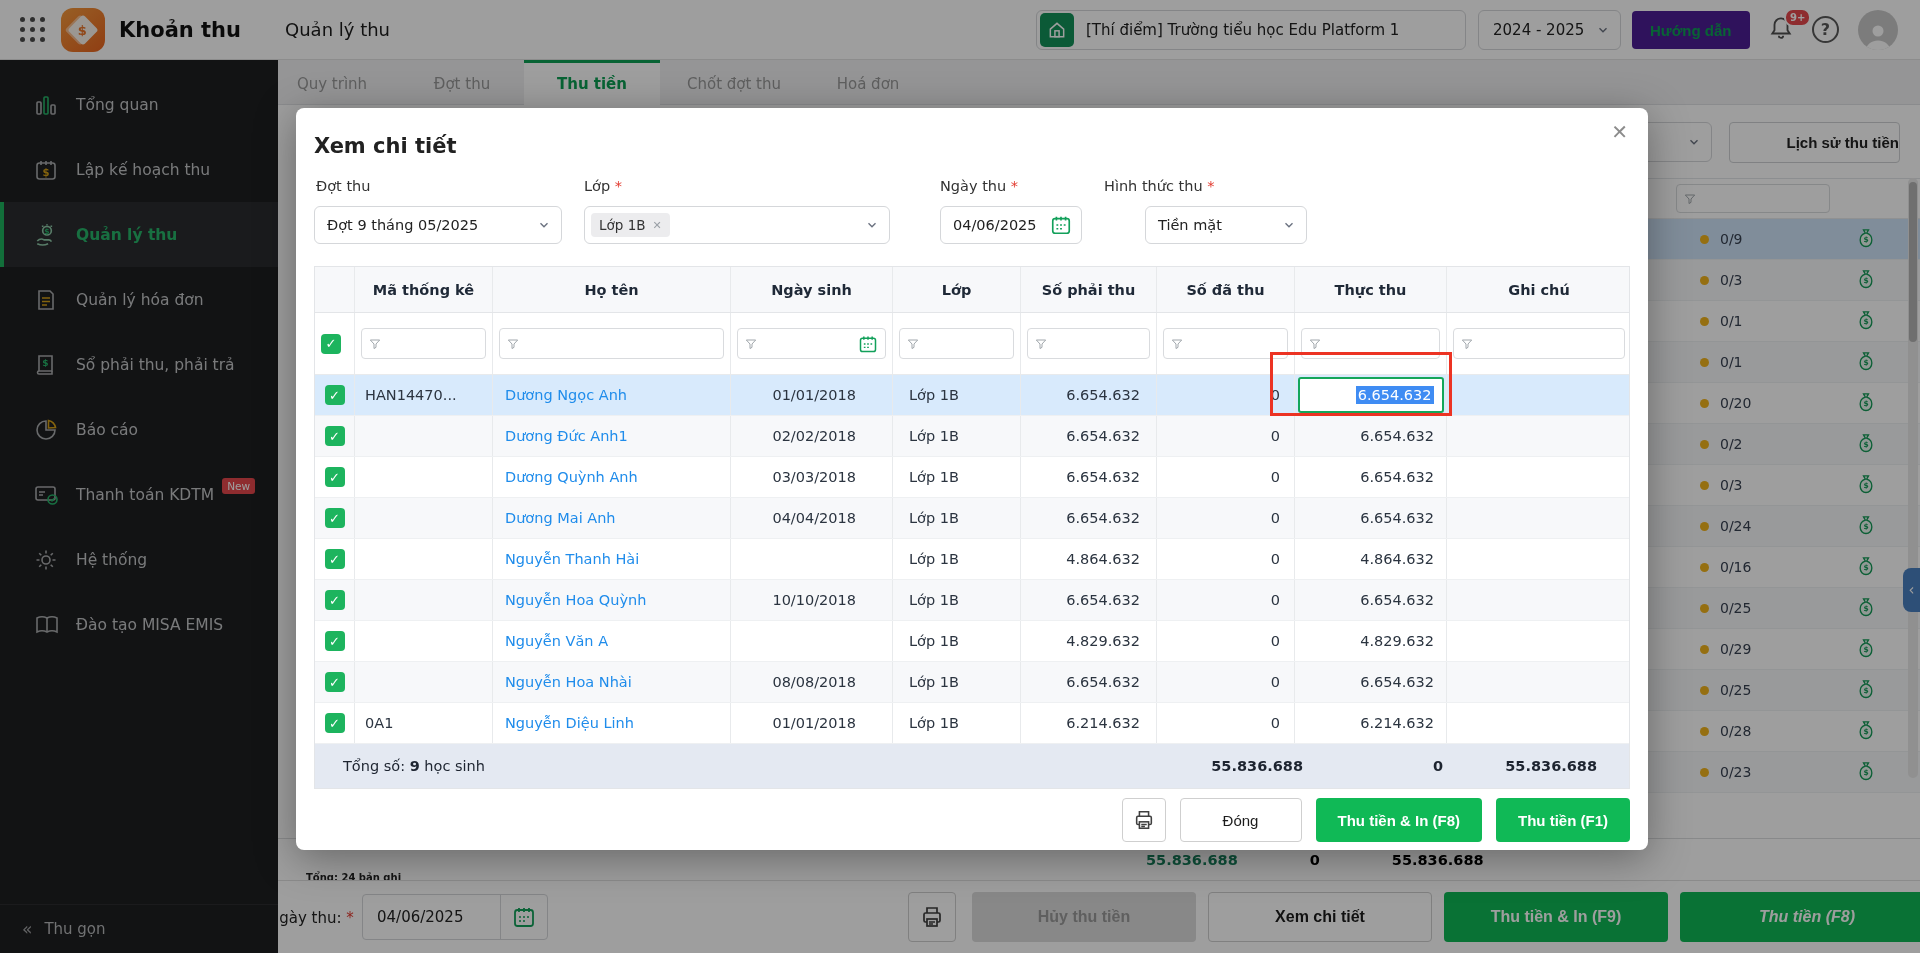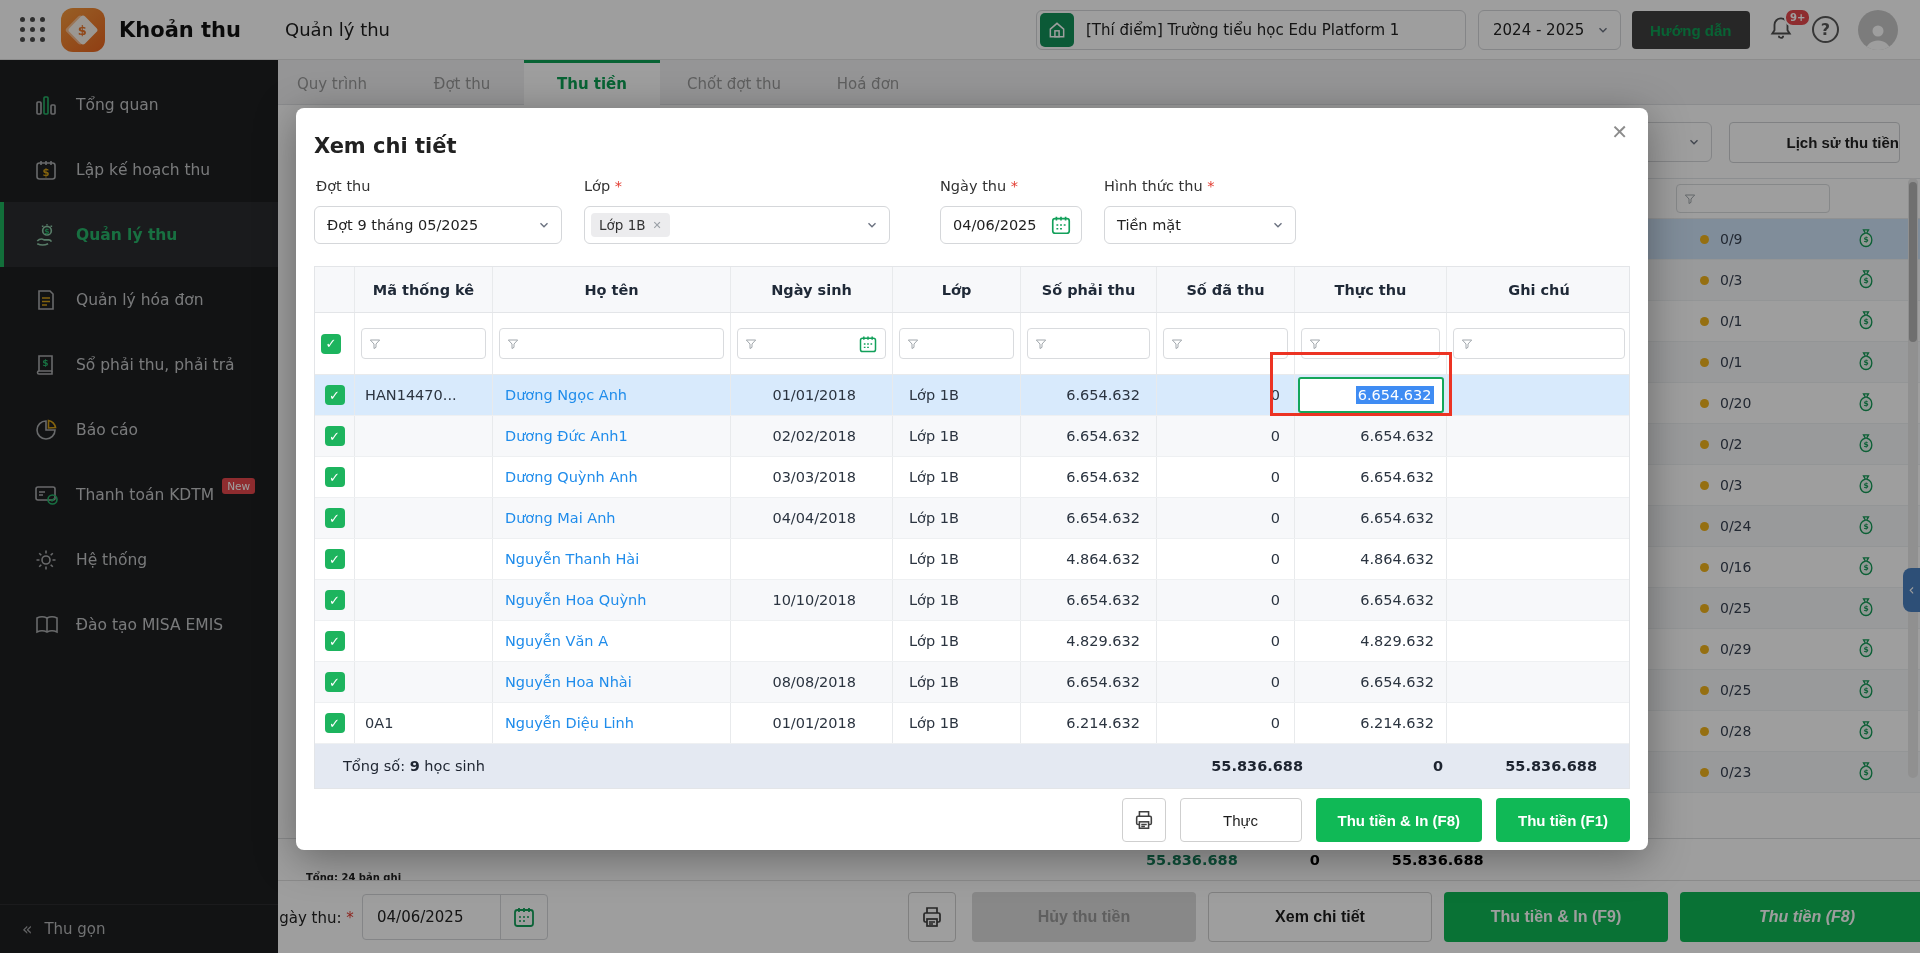--- a/index.html
+++ b/index.html
@@ -12,21 +12,21 @@
   .gridicon i { width:5px; height:5px; border-radius:50%; background:#4b4b4b; }
   .logo { margin-left:13px; width:44px; height:44px; border-radius:12px; background:linear-gradient(140deg,#f59a3d,#e8641f); display:flex; align-items:center; justify-content:center; }
   .logo .diamond { width:22px; height:22px; background:#faf4ec; transform:rotate(45deg); border-radius:3px; display:flex; align-items:center; justify-content:center; box-shadow:-2px 2px 0 rgba(255,255,255,.45); }
   .logo .diamond b { transform:rotate(-45deg); color:#e8742a; font-size:13px; }
   .appname { margin-left:14px; font-size:21px; font-weight:bold; color:#111; }
   .pagetitle { margin-left:44px; font-size:18px; color:#1c1c1c; }
   .school { position:absolute; left:1036px; top:10px; width:430px; height:40px; border:1px solid #d5d7da; border-radius:6px; display:flex; align-items:center; background:#fff; cursor:pointer; }
   .school .ic { width:34px; height:34px; margin-left:3px; border-radius:5px; background:#12925a; display:flex; align-items:center; justify-content:center; }
   .school span.txt { margin-left:12px; font-size:15px; color:#222; }
   .yearsel { position:absolute; left:1478px; top:10px; width:143px; height:40px; border:1px solid #d5d7da; border-radius:6px; display:flex; align-items:center; justify-content:space-between; padding:0 10px 0 14px; font-size:15px; color:#222; cursor:pointer; background:#fff; }
-  .guide { position:absolute; left:1632px; top:11px; height:38px; padding:0 18px; background:#404040; color:#0ea155; font-weight:bold; font-size:15px; border:none; border-radius:4px; cursor:pointer; }
+  .guide { position:absolute; left:1632px; top:11px; height:38px; padding:0 18px; background:#4c1d95; color:#0ea155; font-weight:bold; font-size:15px; border:none; border-radius:4px; cursor:pointer; }
   .bell { position:absolute; left:1768px; top:14px; width:32px; height:32px; cursor:pointer; }
   .bell .badge { position:absolute; top:-6px; left:16px; background:#e5484d; color:#fff; font-size:10px; font-weight:bold; border-radius:9px; padding:2px 4px; border:2px solid #fff; }
   .help { position:absolute; left:1812px; top:16px; width:27px; height:27px; border:2px solid #5a5a5a; border-radius:50%; color:#5a5a5a; font-size:16px; font-weight:bold; display:flex; align-items:center; justify-content:center; cursor:pointer; }
   .avatar { position:absolute; left:1858px; top:10px; width:40px; height:40px; border-radius:50%; background:#c9c9c9; overflow:hidden; display:flex; align-items:flex-end; justify-content:center; cursor:pointer; }
 
   
   .sidebar { position:absolute; left:0; top:60px; width:278px; bottom:0; background:#1e1f21; z-index:9; }
   .side-items { padding-top:12px; }
   .sitem { position:relative; height:65px; display:flex; align-items:center; cursor:pointer; }
   .sitem .sic { width:26px; margin-left:34px; display:flex; }
@@ -88,21 +88,21 @@
 
   
   .modal { position:absolute; left:296px; top:108px; width:1352px; height:742px; background:#fff; border-radius:8px; box-shadow:0 8px 40px rgba(0,0,0,.35); z-index:50; }
   .m-close { position:absolute; right:20px; top:12px; font-size:20px; color:#8c8c8c; cursor:pointer; }
   .m-title { padding:26px 0 0 18px; font-size:21px; font-weight:bold; color:#212121; }
   .m-filters { position:absolute; left:18px; top:70px; width:1316px; height:84px; }
   .flabel { position:absolute; top:0; font-size:14.5px; color:#333; }
   .flabel .req { color:#e23b30; }
   .fl-batch { left:2px; } .fl-class { left:270px; } .fl-date { left:626px; } .fl-method { left:790px; }
   .fctrl { position:absolute; top:28px; height:38px; border:1px solid #d5d7da; border-radius:6px; background:#fff; display:flex; align-items:center; cursor:pointer; }
-  .fc-batch { left:0; width:248px; } .fc-class { left:270px; width:306px; } .fc-date { left:626px; width:142px; cursor:default; } .fc-method { left:790px; width:192px; }
+  .fc-batch { left:0; width:248px; } .fc-class { left:270px; width:306px; } .fc-date { left:626px; width:142px; cursor:default; } .fc-method { left:831px; width:162px; }
   .fctrl .ftext { margin-left:12px; font-size:14.5px; color:#222; flex:1; }
   .fctrl .chev { margin-right:10px; display:flex; }
   .classtag { margin-left:6px; background:#ececee; border-radius:4px; padding:4px 8px; font-size:13.5px; color:#333; display:flex; align-items:center; gap:7px; }
   .classtag .tx { color:#9aa0a6; font-size:11px; cursor:pointer; }
   .fc-date .cal { margin-right:9px; display:flex; }
 
   
   .mtable { position:absolute; left:18px; top:158px; width:1316px; border:1px solid #e3e5e8; font-size:14.5px; }
   .trow { display:flex; }
   .cell { flex:none; display:flex; align-items:center; border-right:1px solid #e8eaec; overflow:hidden; }
@@ -824,21 +824,21 @@
 
     <div class="m-buttons">
       <div class="m-print">
         <svg width="22" height="22" viewBox="0 0 24 24" fill="none" stroke="#3f3f3f" stroke-width="1.7">
             <path d="M7 8V3h10v5"></path>
             <rect x="4" y="8" width="16" height="9" rx="1.5"></rect>
             <rect x="7" y="14" width="10" height="7" fill="#fff"></rect>
             <path d="M9 17h6M9 19h4"></path>
           </svg>
       </div>
-      <button class="m-close-btn">Thực</button>
+      <button class="m-close-btn">Đóng</button>
       <button class="m-green">Thu tiền &amp; In (F8)</button>
       <button class="m-green">Thu tiền (F1)</button>
     </div>
   </section>
 
   <div class="red-box"></div>
 
 </div>
 
 </body></html>

